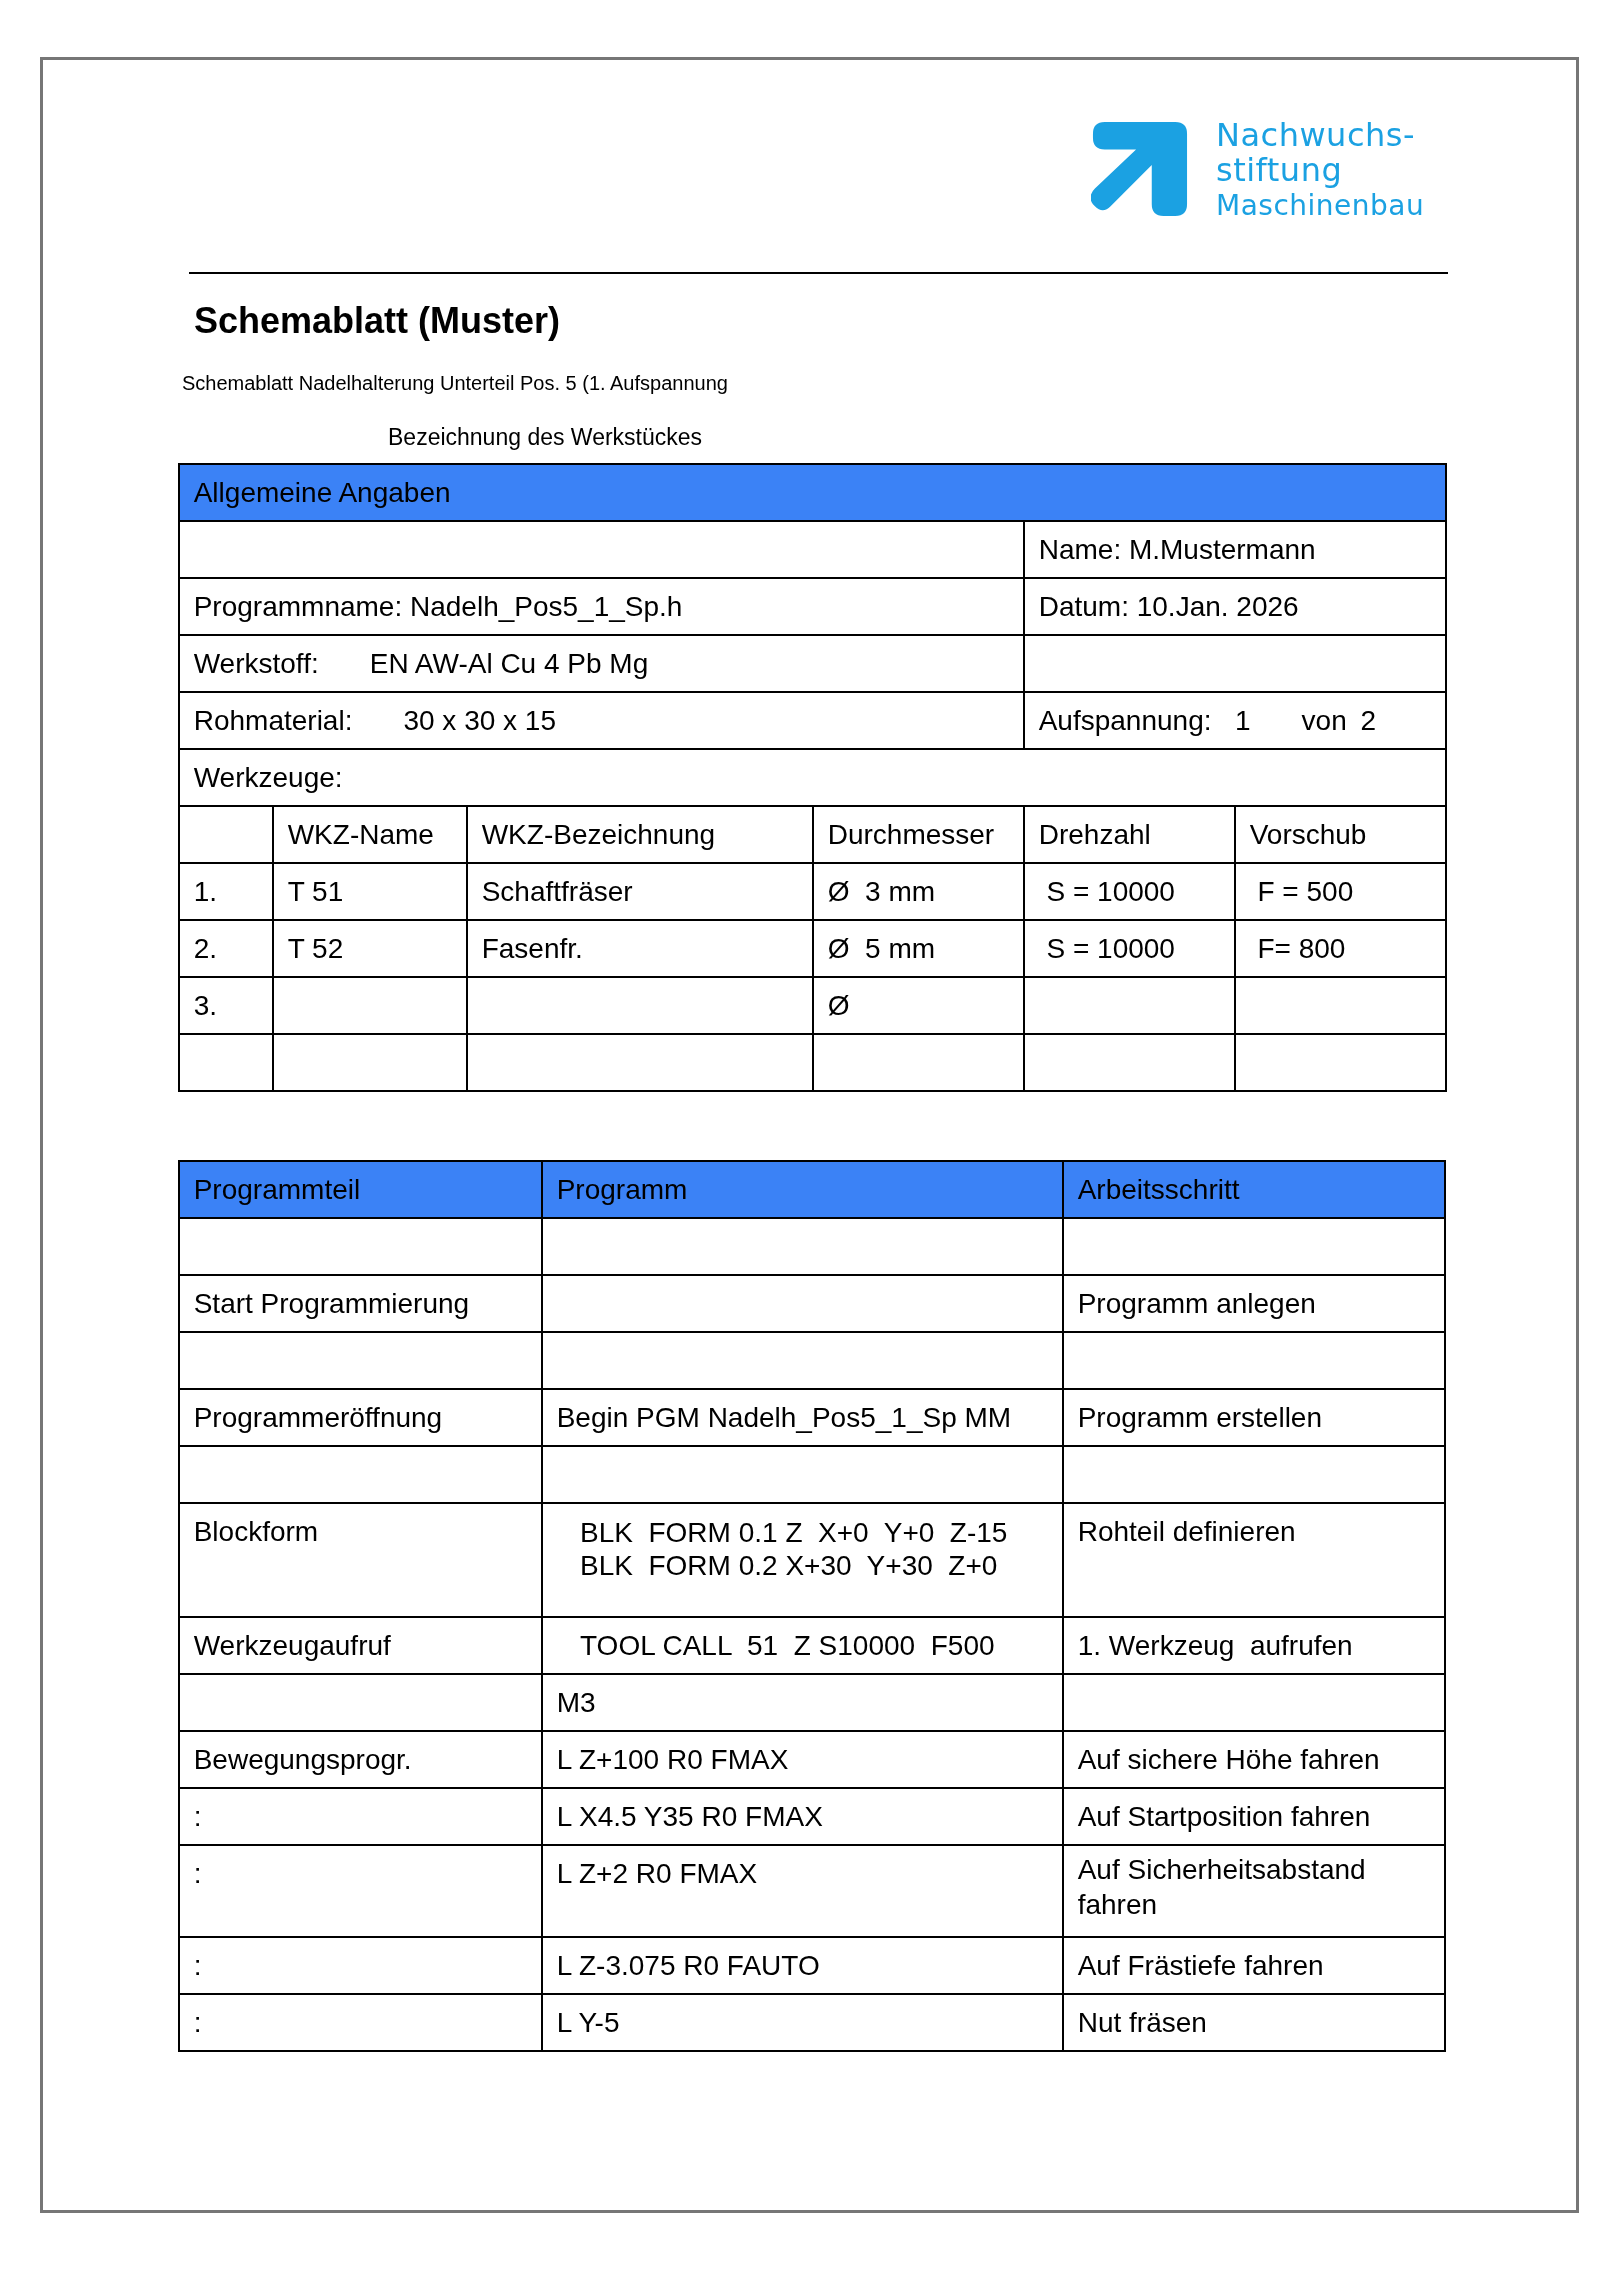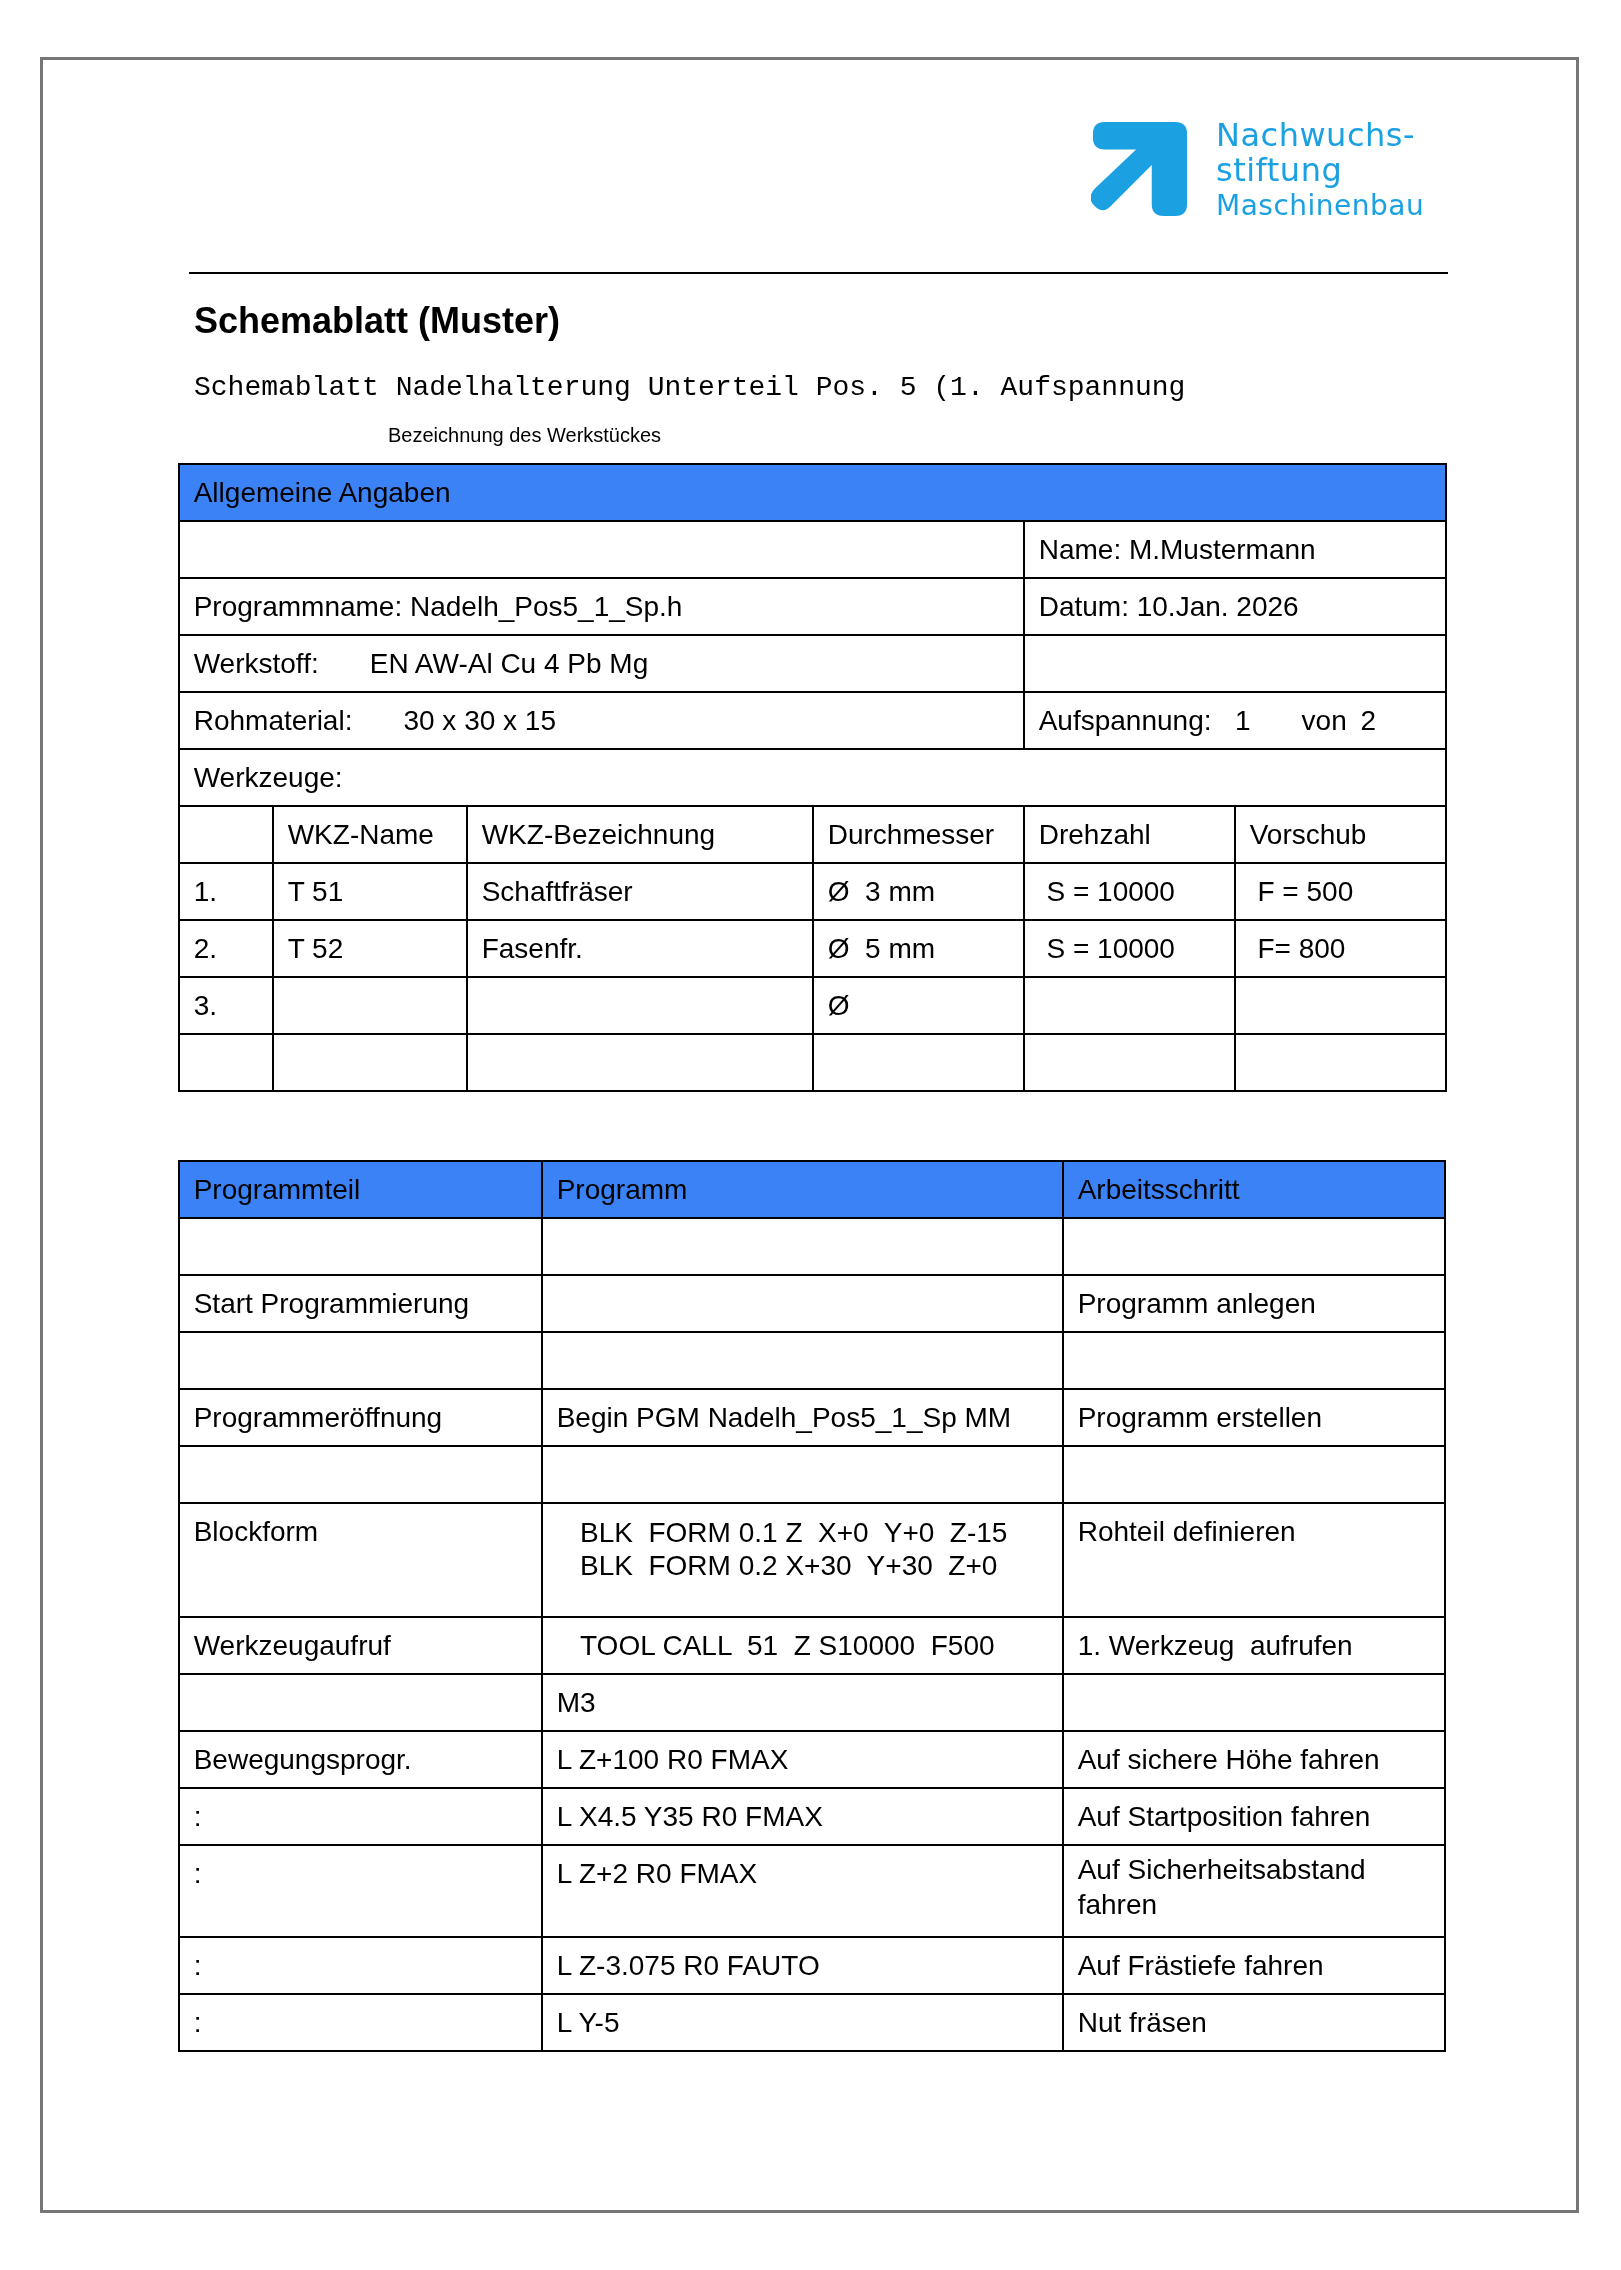--- a/index.html
+++ b/index.html
@@ -9,22 +9,22 @@
            border:3.9px solid #767676; box-sizing:content-box; }
   .logo { position:absolute; left:1091px; top:120px; width:372px; height:108px; }
   .logo svg { position:absolute; left:0; top:0; }
   .logo-text { position:absolute; left:125px; top:-2px; color:#1ba1e2;
                font-family:"DejaVu Sans", sans-serif; font-size:32px; line-height:35px;
                letter-spacing:0.5px; }
   .logo-text div { white-space:nowrap; }
   .logo-text .small { font-size:28px; }
   .rule { position:absolute; left:189px; top:272px; width:1259px; height:2px; background:#000; }
   .title { position:absolute; left:194px; top:300px; font-size:36px; font-weight:bold;text-align:center; }
-  .subtitle { position:absolute; left:194px; top:372px; font-size:28px;font-family:Liberation Mono, monospace; }
-  .caption { position:absolute; left:388px; top:424px; font-size:20px; }
+  .subtitle { position:absolute; left:182px; top:372px; font-size:20px; }
+  .caption { position:absolute; left:388px; top:424px; font-size:23px; }
 
   table { border-collapse:collapse; position:absolute; table-layout:fixed; }
   td, th { border:2.9px solid #000; padding:0 0 0 13.7px; font-size:28px; font-weight:normal;
            text-align:left; vertical-align:middle; white-space:nowrap; overflow:hidden; }
   .hdr { background:#3b82f6; }
   #t1 { left:178px; top:463px; width:1266px; }
   #t1 tr { height:57px; }
   #t2 { left:178px; top:1160px; width:1172px; }
   #t2 tr { height:57px; }
   #t2 tr.tall { height:114px;border-radius:28px; }

